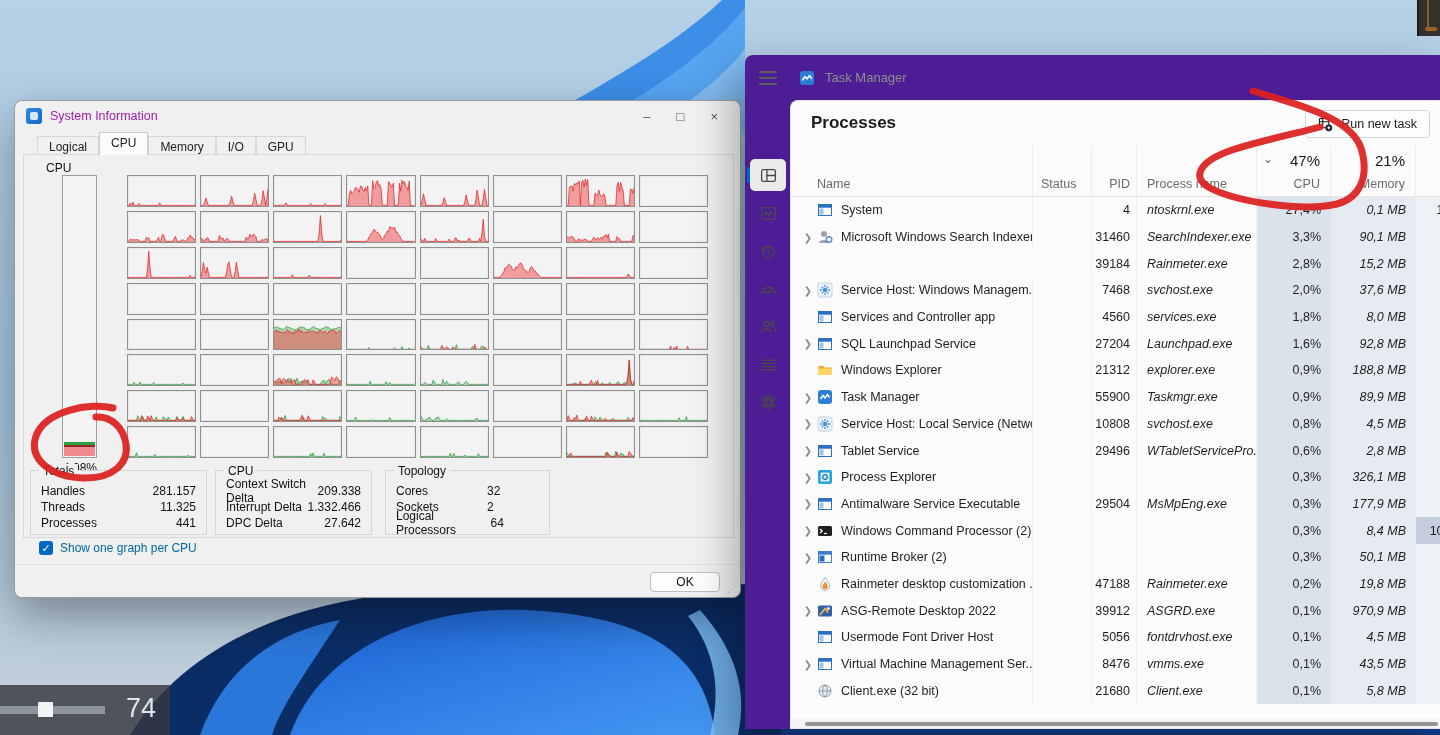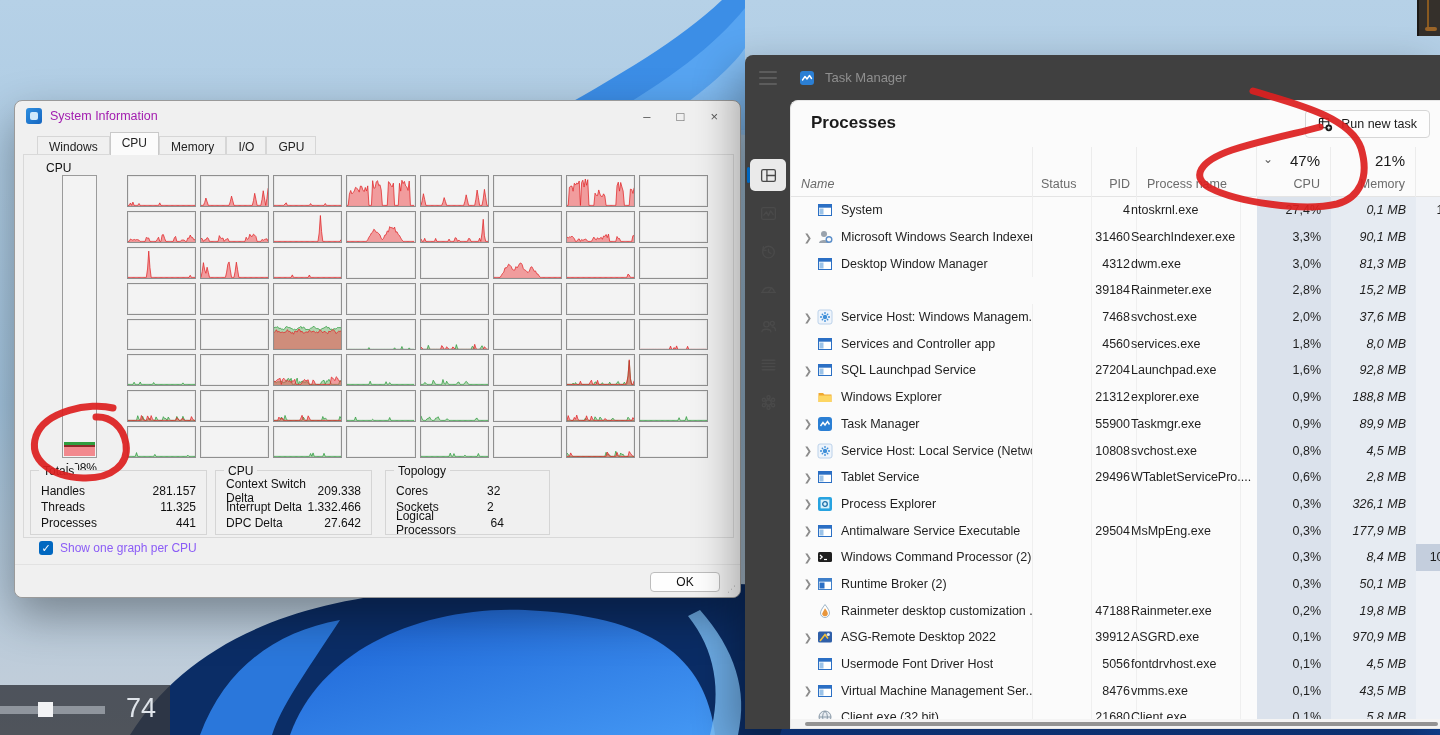--- a/index.html
+++ b/index.html
@@ -48,28 +48,28 @@
 
   .si-group { position:absolute; border:1px solid #d5d5d5; background:#f0f0f0; height:65px; }
   .si-group > .gtitle { position:absolute; left:8px; top:-7px; background:#f0f0f0; padding:0 4px; font-size:12px; color:#111; }
   .si-group .grow { display:flex; justify-content:space-between; font-size:12px; color:#111; padding:0 10px; height:16px; align-items:center; }
   .si-group .grows { padding-top:12px; }
   .si-group.cols .grow { justify-content:flex-start; }
   .si-group.cols .grow .gv { margin-left:auto; width:52px; text-align:left; }
 
   #si-check { position:absolute; left:24px; top:440px; display:flex; align-items:center; gap:7px; }
   #si-check .box { width:14px; height:14px; border-radius:3px; background:#0067c0; color:#fff; font-size:11px; line-height:14px; text-align:center; }
-  #si-check .lbl { font-size:12px; color:#8b5cf6; }
+  #si-check .lbl { font-size:12px; color:#0369a1; }
 
   #si-footer { position:absolute; left:0; right:0; bottom:0; height:33px; border-top:1px solid #e2e2e2; border-radius:0 0 8px 8px; background:#f0f0f0; }
   #si-ok { position:absolute; right:20px; top:7px; width:70px; height:20px; background:#fefefe; border:1px solid #bdbdbd; border-radius:4px; font-size:12px; color:#111; text-align:center; line-height:18px; }
   #si-grip { position:absolute; right:4px; bottom:3px; color:#b5b5b5; font-size:9px; }
 
   
-  #taskmgr { position:absolute; left:745px; top:55px; width:695px; height:674px; background:#404040; border-radius:8px 0 0 0; box-shadow:-12px 14px 40px rgba(0,0,0,0.3); }
+  #taskmgr { position:absolute; left:745px; top:55px; width:695px; height:674px; background:#4c1d95; border-radius:8px 0 0 0; box-shadow:-12px 14px 40px rgba(0,0,0,0.3); }
   #tm-titlebar { position:absolute; left:0; top:0; right:0; height:45px; display:flex; align-items:center; }
   #tm-hamburger { width:18px; margin-left:14px; display:flex; flex-direction:column; gap:4px; }
   #tm-hamburger i { display:block; height:2px; background:#5c5c5c; border-radius:1px; }
   #tm-titlebar .appicon { margin-left:22px; width:16px; height:16px; }
   #tm-titlebar .ttl { margin-left:10px; font-size:13px; color:#8f8f8f; }
 
   #tm-sidebar { position:absolute; left:0; top:45px; width:45px; bottom:0; }
   .tm-side-item { position:absolute; left:5px; width:36px; height:32px; border-radius:5px; display:flex; align-items:center; justify-content:center; }
   .tm-side-item.sel { background:#eaeaea; }
   .tm-side-item.sel:before { content:""; position:absolute; left:-3px; top:8px; width:3px; height:16px; border-radius:2px; background:#0067c0; }
@@ -83,21 +83,21 @@
   #tm-header { position:absolute; left:0; top:46px; right:0; height:50px; border-bottom:1px solid #e4e4e4; font-size:12.5px; color:#6b6b6b; }
   .hcell { position:absolute; top:0; height:50px; border-right:1px solid #ececec; }
   .hcell .lab { position:absolute; bottom:6px; }
   .hcell .big { position:absolute; top:5px; font-size:15px; color:#1b1b1b; }
   #tm-rows { position:absolute; left:0; top:96px; right:0; height:522px; overflow:hidden; }
   .prow { position:relative; height:26.7px; }
   .pcell { position:absolute; top:0; height:100%; display:flex; align-items:center; font-size:12.5px; color:#1f1f1f; }
   .cell-name   { left:10px;  width:232px; border-right:1px solid #efefef; }
   .cell-status { left:242px; width:59px;  border-right:1px solid #efefef; }
   .cell-pid    { left:301px; width:45px;  justify-content:flex-end; padding-right:6px; border-right:1px solid #efefef; }
-  .cell-exe    { left:330px; width:120px; padding-left:10px; border-right:1px solid #efefef; }
+  .cell-exe    { left:346px; width:120px; padding-left:10px; border-right:1px solid #efefef;font-style:italic; }
   .cell-cpu    { left:466px; width:74px;  justify-content:flex-end; padding-right:10px; background:#dbe2ec; }
   .cell-mem    { left:540px; width:85px;  justify-content:flex-end; padding-right:10px; background:#e6ebf2;font-style:italic; }
   .cell-disk   { left:625px; width:40px;  justify-content:flex-end; padding-right:2px; background:#eef1f6; }
   .cell-disk.hot { background:#c4cedd; }
   .chev { width:14px; text-align:center; color:#8c8c8c; font-size:10px; flex:0 0 14px; }
   .picon { width:16px; height:16px; flex:0 0 16px; margin:0 8px 0 2px; }
   .picon svg { width:16px; height:16px; display:block; }
   .pname { white-space:nowrap; overflow:hidden; }
 
   #tm-hscroll { position:absolute; left:0; right:0; top:618px; height:10px; background:#f4f4f4; }
@@ -154,21 +154,21 @@
       <div class="si-appicon"></div>
       <div class="ttl">System Information</div>
       <div class="caption-btns">
         <span>–</span>
         <span>□</span>
         <span>×</span>
       </div>
     </div>
 
     <div id="si-tabs">
-        <div class="si-tab">Windows</div>
+        <div class="si-tab">Logical</div>
         <div class="si-tab active">CPU</div>
         <div class="si-tab">Memory</div>
         <div class="si-tab">I/O</div>
         <div class="si-tab">GPU</div>
       </div>
 
     <div id="si-page">
       <div id="si-cpu-label">CPU</div>
       <div id="si-gauge">
         <div class="fill">
@@ -644,21 +644,21 @@
               <line x1="1.5" y1="5" x2="11.5" y2="5"></line>
               <circle cx="11.5" cy="11.5" r="3.6" fill="#1b1b1b" stroke="none"></circle>
               <path d="M11.5 9.8 v3.4 M9.8 11.5 h3.4" stroke="#fff"></path>
             </svg>
           <span>Run new task</span>
         </div>
       </div>
 
       <div id="tm-header">
         <div class="hcell" style="left:0; width:242px;">
-            <span class="lab" style="left:10px;font-style:italic;">Name</span>
+            <span class="lab" style="left:26px;">Name</span>
           </div>
         <div class="hcell" style="left:242px; width:59px;text-align:center;">
             <span class="lab" style="left:8px;">Status</span>
           </div>
         <div class="hcell" style="left:301px; width:45px;">
             <span class="lab" style="right:6px;">PID</span>
           </div>
         <div class="hcell" style="left:346px; width:120px;">
             <span class="lab" style="left:10px;">Process name</span>
           </div>
@@ -707,39 +707,20 @@
               <span class="pname">Microsoft Windows Search Indexer</span>
             </div>
             <div class="pcell cell-status"></div>
             <div class="pcell cell-pid">31460</div>
             <div class="pcell cell-exe">SearchIndexer.exe</div>
             <div class="pcell cell-cpu">3,3%</div>
             <div class="pcell cell-mem">90,1 MB</div>
             <div class="pcell cell-disk">2,</div>
           </div>
           <div class="prow">
-            <div class="pcell cell-name">
-              <span class="chev"></span>
-              <span class="picon">
-                <svg viewBox="0 0 16 16">
-                  <rect x="1.5" y="2.5" width="13" height="11" fill="#fff" stroke="#2b6fc4"></rect>
-                  <rect x="1.5" y="2.5" width="13" height="3.2" fill="#2b6fc4"></rect>
-                  <rect x="2.5" y="6.5" width="4" height="6" fill="#9cc3e8"></rect>
-                </svg>
-              </span>
-              <span class="pname">Desktop Window Manager</span>
-            </div>
-            <div class="pcell cell-status"></div>
-            <div class="pcell cell-pid">4312</div>
-            <div class="pcell cell-exe">dwm.exe</div>
-            <div class="pcell cell-cpu">3,0%</div>
-            <div class="pcell cell-mem">81,3 MB</div>
-            <div class="pcell cell-disk"></div>
-          </div>
-          <div class="prow">
             <div class="pcell cell-status"></div>
             <div class="pcell cell-pid">39184</div>
             <div class="pcell cell-exe">Rainmeter.exe</div>
             <div class="pcell cell-cpu">2,8%</div>
             <div class="pcell cell-mem">15,2 MB</div>
             <div class="pcell cell-disk"></div>
           </div>
           <div class="prow">
             <div class="pcell cell-name">
               <span class="chev">❯</span>

